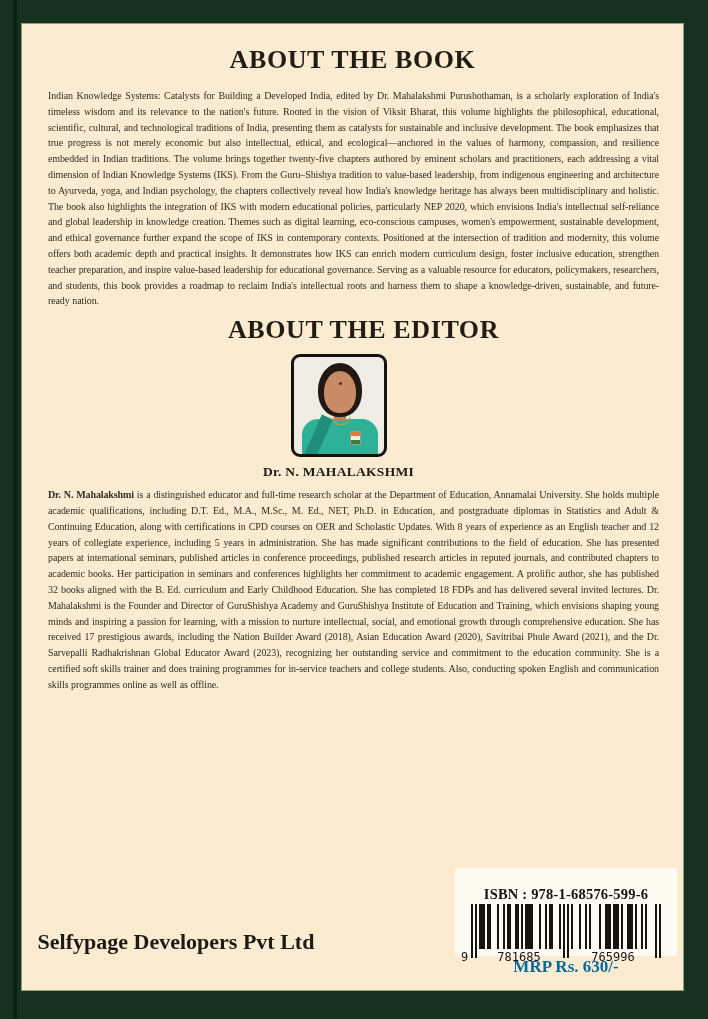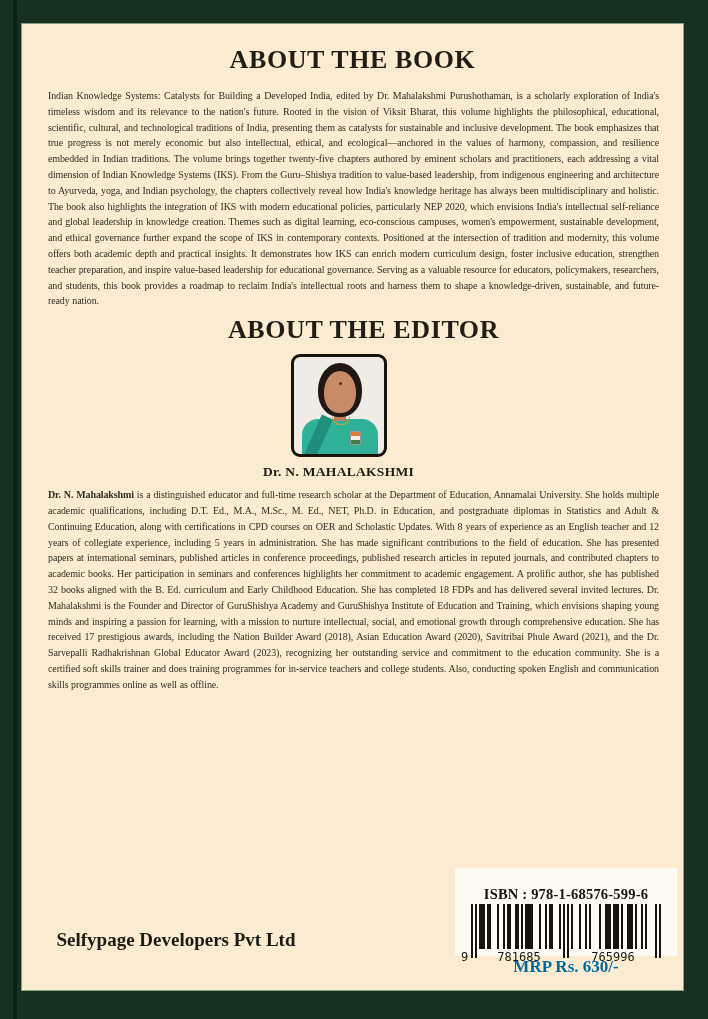--- a/index.html
+++ b/index.html
@@ -116,21 +116,21 @@
     border-radius:50%;
     background:radial-gradient(circle at 50% 40%, #dceef7 0 40%, #f5f9fb 100%);
     display:flex; align-items:center; justify-content:center;
     font-family:"Liberation Serif", serif;
     font-weight:bold; font-size:9px; letter-spacing:1.5px;
     color:#1d3c8c;
   }
   .publisher-name {
     position:absolute; left:9px; top:905px; width:290px;
     text-align:center;
-    font-weight:bold; font-size:19px;
+    font-weight:bold; font-size:22px;
     color:#1d1a13;
   }
   .isbn-box {
     position:absolute; left:433px; top:844px;
     width:222px; height:88px;
     background:#fdfaf1;
     text-align:center;
   }
   .isbn-label {
     padding-top:18px;

